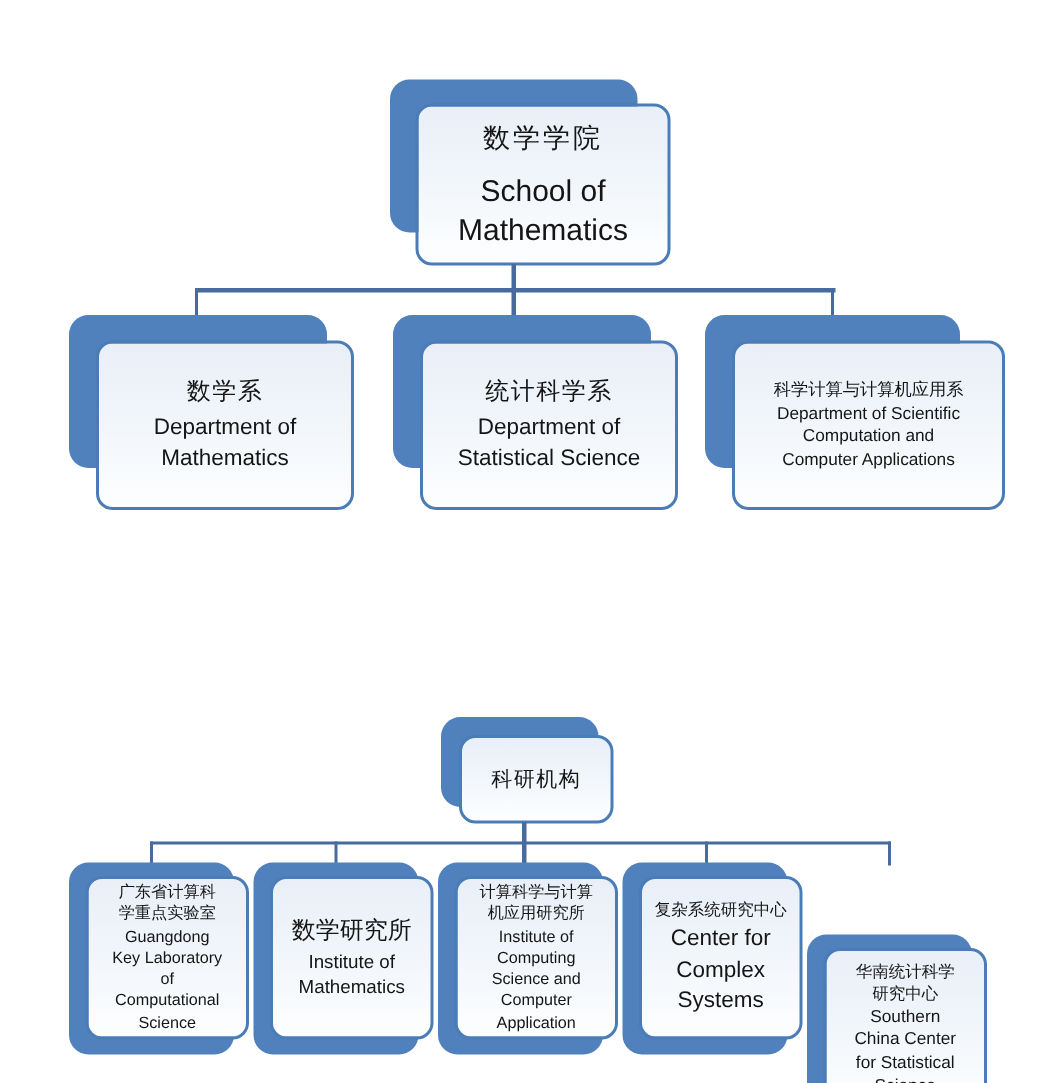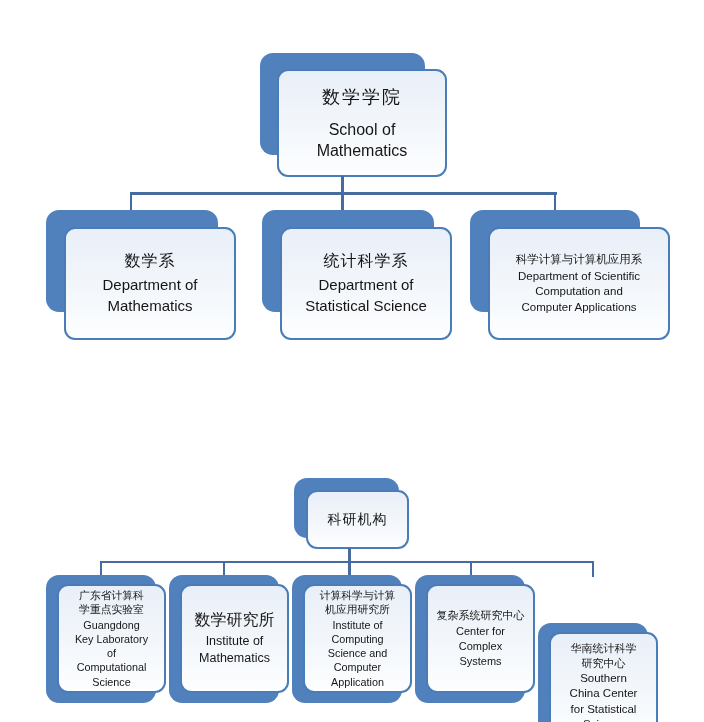--- a/index.html
+++ b/index.html
@@ -19,21 +19,21 @@
   .zh,.en{white-space:pre-line;color:#151515;}
 
   
   .line{position:absolute;background:#466B9F;}
 
   
   .c1root{left:260px;top:53px;width:190px;height:125px;padding-left:24px;}
   .c1root .back{width:165px;height:102px;}
   .c1root .front{left:17px;top:16px;width:170px;height:108px;}
   .c1root .zh{font-size:18px;letter-spacing:2px;}
-  .c1root .en{font-size:16px;line-height:1.3;margin-top:11px;}
+  .c1root .en{font-size:20px;line-height:1.3;margin-top:11px;}
 
   .row1 .back{width:172px;height:102px;}
   .row1 .front{left:18px;top:17px;width:172px;height:113px;}
   .row1 .zh{font-size:16px;letter-spacing:1px;}
   .row1 .en{font-size:15px;line-height:1.35;margin-top:3px;}
   .c1a{left:46px;top:210px;width:192px;height:131px;}
   .c1b{left:262px;top:210px;width:192px;height:131px;}
   .c1c{left:470px;top:210px;width:202px;height:131px;}
   .c1c .back{width:170px;}
   .c1c .front{width:182px;}
@@ -56,21 +56,21 @@
   .n2 .back{width:110px;height:128px;}
   .n2 .front{left:11px;top:9px;width:109px;height:109px;}
   .n2 .zh{font-size:10.8px;line-height:1.32;}
   .n2 .en{font-size:10.8px;line-height:1.32;margin-top:1px;}
   .b1{left:46px;}
   .b2{left:169px;}
   .b3{left:292px;}
   .b4{left:415px;}
   .b5{left:538px;margin-top:48px;}
   .b2 .zh{font-size:16px;font-family:Liberation Mono, monospace;}   .b2 .en{font-size:12.5px;line-height:1.35;}
-  .b4 .zh{font-size:11px;}    .b4 .en{font-size:11px;line-height:1.35;margin-top:2px;}
+  .b4 .zh{font-size:11px;}    .b4 .en{font-size:15px;line-height:1.35;margin-top:2px;}
   .b5 .zh{font-size:11px;}   .b5 .en{font-size:11.5px;line-height:1.32;}
 
   .l2-stem{left:348px;top:548px;width:3px;height:15px;}
   .l2-bar {left:100px;top:561px;width:494px;height:2px;}
   .l2-d1{left:100px;top:561px;width:2px;height:16px;}
   .l2-d2{left:223px;top:561px;width:2px;height:16px;}
   .l2-d3{left:348px;top:561px;width:3px;height:16px;}
   .l2-d4{left:470px;top:561px;width:2px;height:16px;}
   .l2-d5{left:592px;top:561px;width:2px;height:16px;}
 </style>

